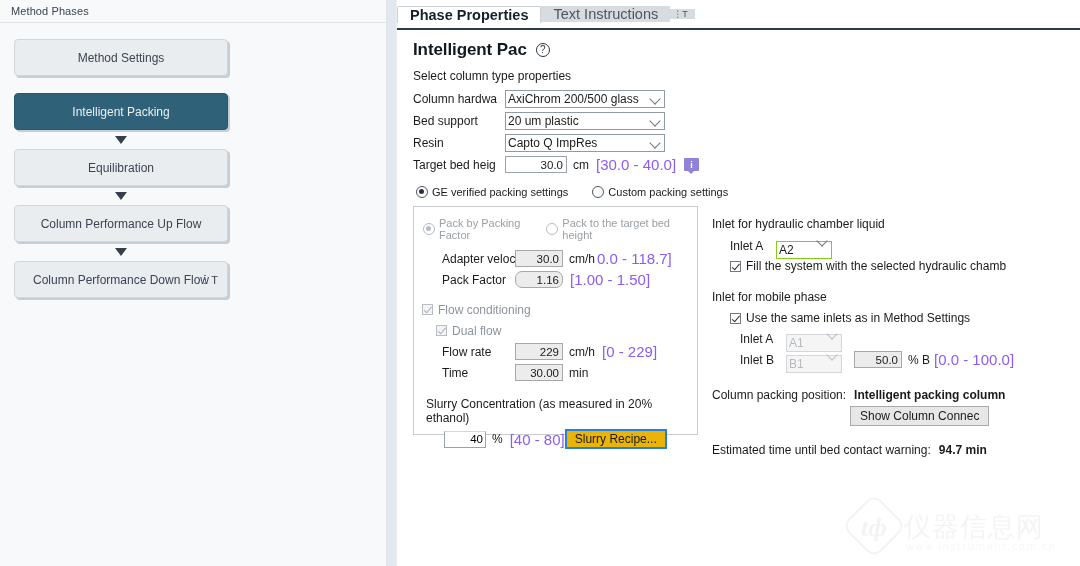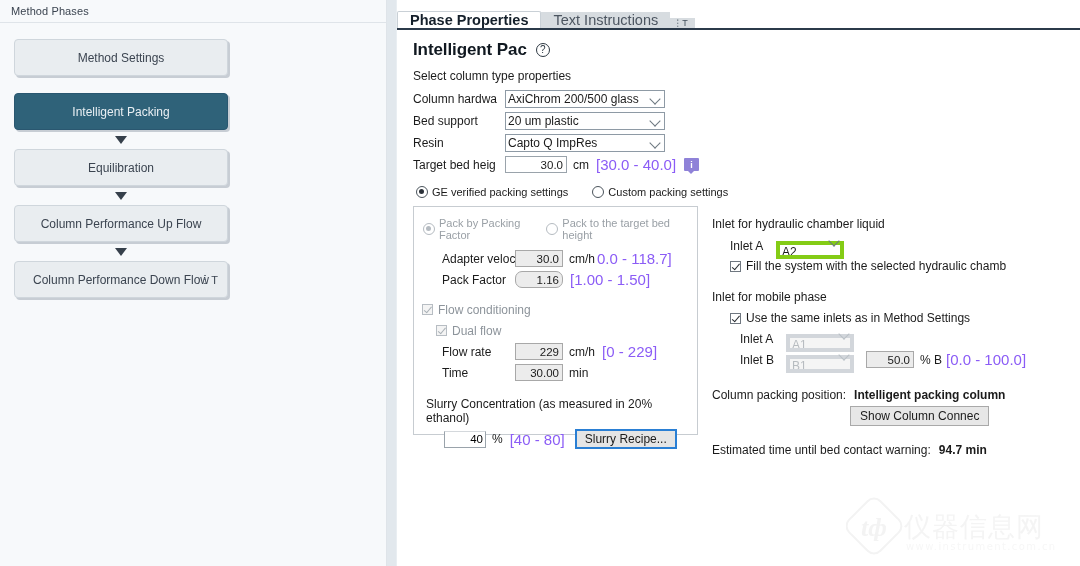--- a/index.html
+++ b/index.html
@@ -130,21 +130,21 @@
     left: 397px; top: 0;
     width: 683px; height: 566px;
     background: #ffffff;
   }
   #tabstrip {
     height: 28px;
     position: relative;
     border-bottom: 2px solid #2b3a4a;
     background: #ffffff;
     display: flex;
-    align-items: flex-end;
+    align-items: center;
   }
   .tab {
     display: flex;
     align-items: center;
     padding: 0 12px;
     font-size: 14.5px;
     cursor: pointer;
     box-sizing: border-box;
   }
   .tab.active {
@@ -405,24 +405,23 @@
     border-top-color: #d4d8dc;
     background: #ffffff;
     text-align: right;
     padding: 0 2px;
     box-sizing: border-box;
     border-radius: 0;
   }
   .slurry-btn {
     font-family: "Liberation Sans", sans-serif;
     font-size: 12px;
-    background: #e5e5e5;
+    background: #eab308;
     border: 2px solid #2a7fd4;
     padding: 1px 8px;
-    margin-left: 10px;
     color: #1b1b1b;
     cursor: pointer;
     border-radius: 0;
   }
 
   
   #right-col {
     position: absolute;
     left: 315px; top: 217px;
     width: 360px;
@@ -439,22 +438,22 @@
   }
   .rc-label {
     font-size: 12px;
     width: 46px;
     white-space: nowrap;
   }
   select.small-combo {
     font-family: "Liberation Sans", sans-serif;
     font-size: 12px;
     height: 18px;
-    width: 68px;
-    border: 4px solid #84cc16;
+    width: 56px;
+    border: 1px solid #84cc16;
     background: #ffffff;
     padding: 0 2px;
     box-sizing: border-box;
     -webkit-appearance: none;
     appearance: none;
     color: #1b1b1b;
     border-radius: 0;
     margin-top: 9px;
   }
   select.small-combo:disabled {

